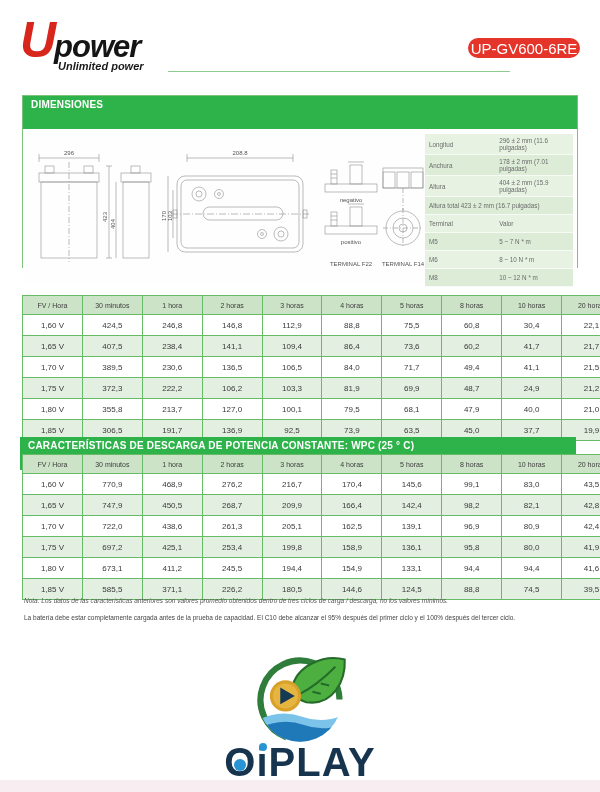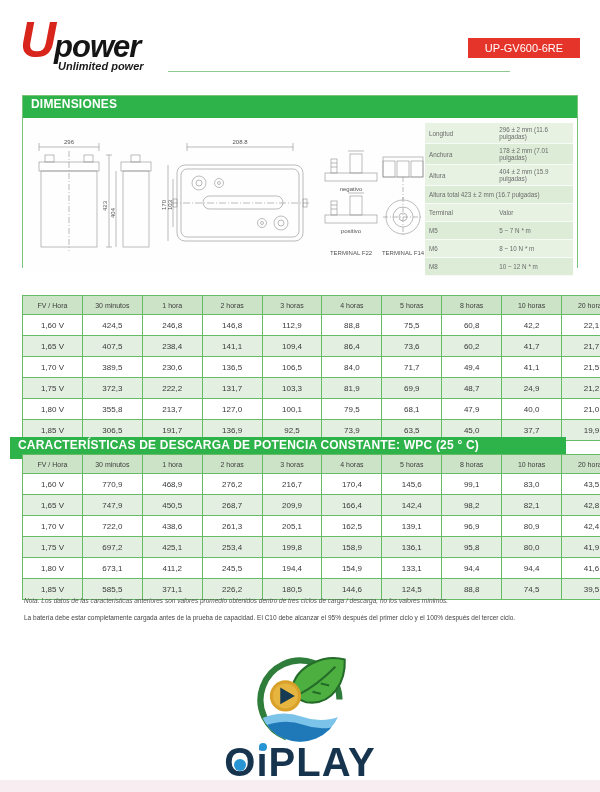--- a/index.html
+++ b/index.html
@@ -6,43 +6,43 @@
   .page{position:relative;width:600px;height:792px;background:#fff;overflow:hidden;
         font-family:"Liberation Sans",sans-serif;color:#333;}
 
   
   .logo{position:absolute;left:20px;top:8px;display:flex;align-items:baseline;}
   .logo .u{font-size:50px;font-weight:bold;font-style:italic;color:#d9261c;line-height:1;}
   .logo .rest{font-size:31px;font-weight:bold;font-style:italic;color:#151515;letter-spacing:-1px;margin-left:-2px;margin-top:21px;}
   .tagline{position:absolute;left:58px;top:60px;font-size:11px;font-weight:bold;font-style:italic;color:#1a1a1a;text-align:center;}
   .tag-line-rule{position:absolute;left:168px;top:71px;width:342px;height:1px;background:#8fca8f;}
   .model-badge{position:absolute;left:468px;top:38px;width:112px;height:20px;background:#e5342a;
-               color:#fff;font-size:11px;display:flex;align-items:center;justify-content:center;}
-
-  
-  .band{background:#2eb24a;color:#fff;font-size:12px;font-weight:bold;height:22px;line-height:17px;
+               color:#fff;font-size:15px;display:flex;align-items:center;justify-content:center;border-radius:10px;}
+
+  
+  .band{background:#2eb24a;color:#fff;font-size:10px;font-weight:bold;height:33px;line-height:17px;
         padding-left:8px;letter-spacing:.2px;}
 
   
   .dims{position:absolute;left:22px;top:95px;width:556px;height:173px;border:1px solid #7cc47c;box-sizing:border-box;}
   .dims-body{position:relative;width:100%;height:154px;background:#fdfefd;}
   .drawing{position:absolute;left:2px;top:3px;}
   .drawing line,.drawing rect,.drawing circle,.drawing path{stroke:#8f8f8f;fill:none;stroke-width:.6;}
   .drawing text{fill:#555;font-size:6px;stroke:none;font-family:"Liberation Sans",sans-serif;}
   .spec-wrap{position:absolute;right:4px;top:5px;width:148px;}
   table.spec{width:100%;border-collapse:collapse;table-layout:fixed;}
   table.spec td{font-size:6.3px;color:#6b6b6b;padding:3px 4px;height:11px;border-bottom:1px solid #f6fbf5;}
   table.spec tr:nth-child(odd) td{background:#e7f2e2;}
   table.spec tr:nth-child(even) td{background:#dcecd7;}
   table.spec td:first-child{width:42%;}
 
   
   .tbl-band-1{position:absolute;left:22px;top:278px;width:556px;box-sizing:border-box;}
   .tbl-1{position:absolute;left:22px;top:295px;width:556px;}
-  .tbl-band-2{position:absolute;left:10px;top:437px;width:556px;box-sizing:border-box;}
+  .tbl-band-2{position:absolute;left:20px;top:437px;width:556px;box-sizing:border-box;}
   .tbl-2{position:absolute;left:22px;top:454px;width:556px;}
   table.data{width:100%;border-collapse:collapse;table-layout:fixed;}
   table.data th{background:#cde3c8;border:1px solid #66bb66;font-weight:normal;color:#3c3c3c;
                 font-size:7px;height:16px;}
   table.data td{border:1px solid #66bb66;font-size:8px;color:#3a3a3a;text-align:center;height:18px;}
   table.data tbody tr:nth-child(even) td{background:#e3efe0;}
   table.data tbody tr:nth-child(odd) td{background:#ffffff;}
 
   
   .note1{position:absolute;left:24px;top:597px;font-size:6.5px;font-style:italic;color:#555;}
@@ -227,21 +227,21 @@
     <tbody>
         <tr>
           <td>1,60 V</td>
           <td>424,5</td>
           <td>246,8</td>
           <td>146,8</td>
           <td>112,9</td>
           <td>88,8</td>
           <td>75,5</td>
           <td>60,8</td>
-          <td>42,2</td>
+          <td>30,4</td>
           <td>22,1</td>
         </tr>
         <tr>
           <td>1,65 V</td>
           <td>407,5</td>
           <td>238,4</td>
           <td>141,1</td>
           <td>109,4</td>
           <td>86,4</td>
           <td>73,6</td>
@@ -258,21 +258,21 @@
           <td>84,0</td>
           <td>71,7</td>
           <td>49,4</td>
           <td>41,1</td>
           <td>21,5</td>
         </tr>
         <tr>
           <td>1,75 V</td>
           <td>372,3</td>
           <td>222,2</td>
-          <td>131,7</td>
+          <td>106,2</td>
           <td>103,3</td>
           <td>81,9</td>
           <td>69,9</td>
           <td>48,7</td>
           <td>24,9</td>
           <td>21,2</td>
         </tr>
         <tr>
           <td>1,80 V</td>
           <td>355,8</td>

